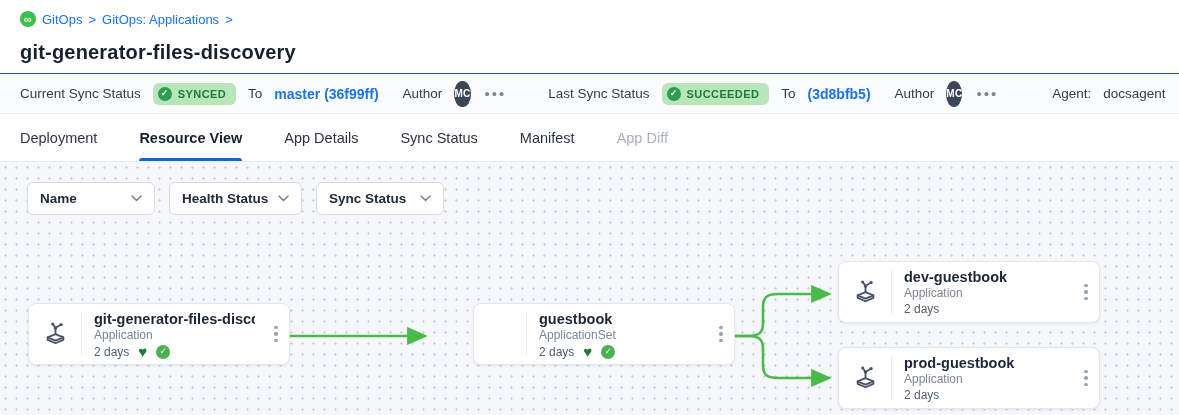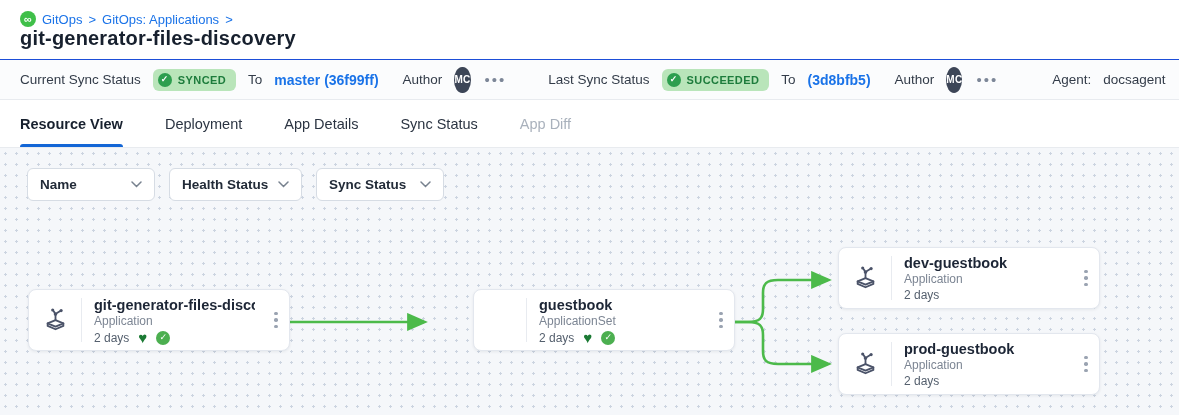--- a/index.html
+++ b/index.html
@@ -5,21 +5,21 @@
   * { margin:0; padding:0; box-sizing:border-box; }
   html,body { width:1179px; height:415px; background:#fff; font-family:"Liberation Sans", sans-serif; color:#1d2636; overflow:hidden; }
   .app { width:1179px; height:415px; display:flex; flex-direction:column; }
 
   
   .header { padding:11px 20px 9px 20px; background:#fff; }
   .breadcrumb { display:flex; align-items:center; gap:6px; font-size:13px; }
   .gitops-icon { width:16px; height:16px; border-radius:50%; background:#3fbf49; color:#fff; font-size:11px; font-weight:bold; display:inline-flex; align-items:center; justify-content:center; line-height:1; }
   .crumb-link { color:#1a73e8; text-decoration:none; cursor:pointer; }
   .crumb-sep { color:#1a73e8; }
-  .page-title { margin-top:0; font-size:20px; font-weight:bold; color:#17202e; letter-spacing:.2px; }
+  .page-title { margin-top:14px; font-size:20px; font-weight:bold; color:#17202e; letter-spacing:.2px; }
 
   
   .status-bar { height:41px; background:#fbfcfd; border-top:1px solid #1d4ed8; border-bottom:1px solid #e8ebef; display:flex; align-items:center; padding:0 20px; font-size:13.5px; color:#333c49; gap:12px; white-space:nowrap; }
   .sb-label { color:#333c49; }
   .badge { display:inline-flex; align-items:center; gap:6px; background:#b9e5ba; color:#1d7c3c; font-size:11px; font-weight:bold; letter-spacing:.4px; padding:4px 10px 4px 5px; border-radius:6px; }
   .badge-check { width:14px; height:14px; border-radius:50%; background:#2d9e4f; color:#fff; font-size:9px; display:inline-flex; align-items:center; justify-content:center; line-height:1; }
   .revision { color:#1a73e8; font-weight:bold; font-size:14px; cursor:pointer; }
   .avatar { width:26px; height:26px; border-radius:50%; background:#3d4657; color:#fff; font-size:10px; font-weight:bold; display:inline-flex; align-items:center; justify-content:center; letter-spacing:.3px; }
   .dots-menu { color:#7d8798; font-size:15px; letter-spacing:2px; cursor:pointer; padding:0 2px; line-height:1; }
   .v-divider { width:1px; height:22px; background:#dfe3e9; margin:0 8px; }
@@ -94,24 +94,25 @@
     <span class="sb-label">Author</span>
     <span class="avatar">MC</span>
     <span class="dots-menu">•••</span>
     <span class="sb-spacer"></span>
     <span class="v-divider"></span>
     <span class="agent">Agent:</span>
     <span class="agent">docsagent</span>
   </div>
 
   <div class="tabs">
+    <div class="tab">Deployment</div>
     <div class="tab active">Resource View</div>
-    <div class="tab">Deployment</div>
     <div class="tab">App Details</div>
     <div class="tab">Sync Status</div>
+    <div class="tab">Manifest</div>
     <div class="tab disabled">App Diff</div>
   </div>
 
   <div class="graph">
 
     <svg class="edges" width="1179" height="258" viewBox="0 0 1179 258">
       <defs>
         <marker id="arrow" markerWidth="9" markerHeight="8" refX="6.5" refY="3.5" orient="auto">
           <path d="M0 0 L8 3.5 L0 7 Z" fill="#4cba4a"></path>
         </marker>

